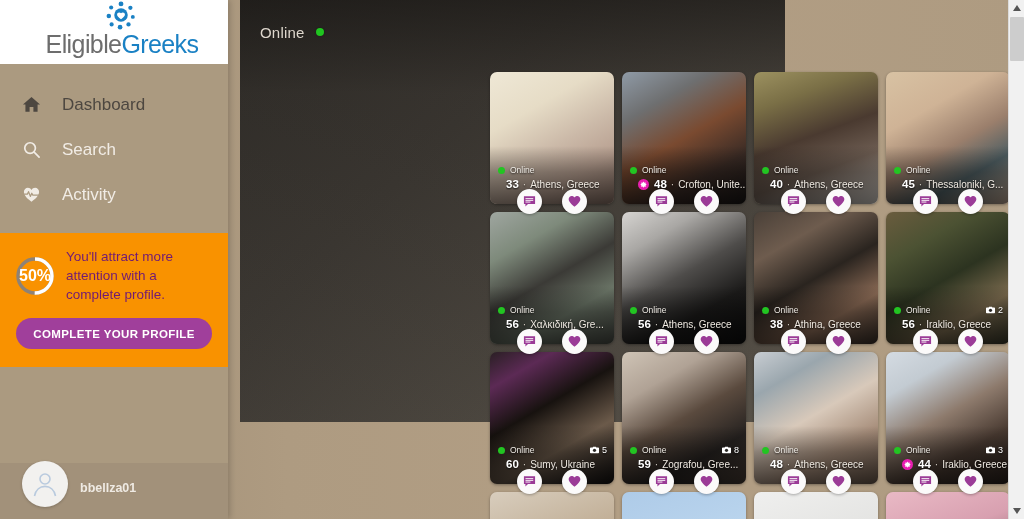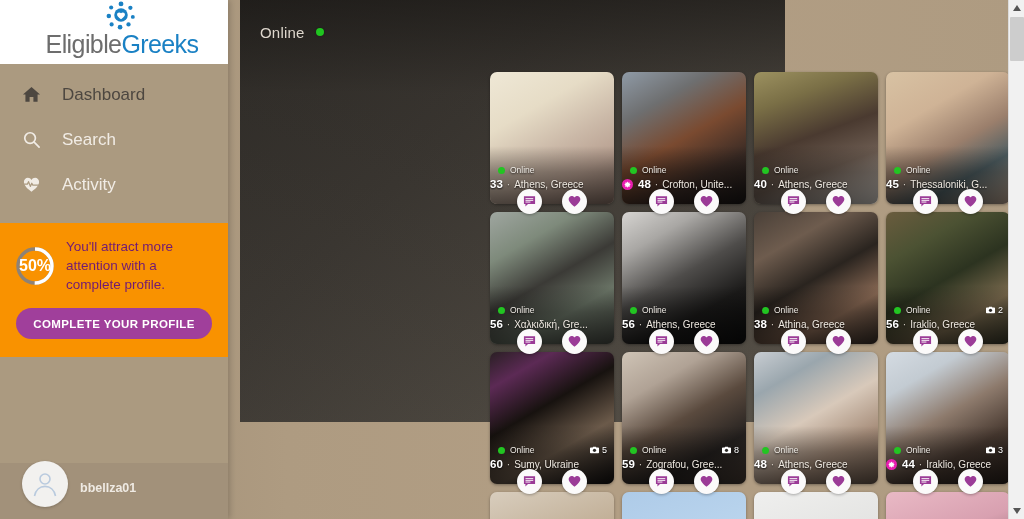--- a/index.html
+++ b/index.html
@@ -74,21 +74,21 @@
     display: flex; align-items: center; gap: 5px;
     z-index: 3;
   }
   .status-dot {
     width: 7px; height: 7px; border-radius: 50%; background: #22c522;
   }
   .status-label {
     font-size: 8.5px; color: #f0ece6; text-shadow: 0 1px 2px rgba(0,0,0,.8);
   }
   .card-meta {
-    position: absolute; left: 0; bottom: 14px;
+    position: absolute; left: 16px; bottom: 14px;
     display: flex; align-items: baseline; gap: 4px;
     z-index: 3; white-space: nowrap; max-width: 112px; overflow: hidden;
   }
   .meta-badge {
     width: 11px; height: 11px; border-radius: 50%;
     background: #e81fb0; display: inline-flex; align-items: center; justify-content: center;
     margin-right: 1px; flex: 0 0 auto; align-self: center;
   }
   .meta-badge svg { width: 7px; height: 7px; display:block; }
   .meta-age {
@@ -135,21 +135,21 @@
   }
   .sidebar-logo {
     height: 64px; background: #ffffff;
     display: flex; align-items: center; padding-left: 16px; flex-direction: column;
   }
   .logo-mark { width: 30px; height: 30px; margin-right: 3px; flex: 0 0 auto; }
   .logo-text { font-size: 25px; letter-spacing: -.6px; }
   .logo-text .a { color: #6d6d6d; }
   .logo-text .b { color: #1a81c4; }
 
-  .nav { padding-top: 8px; }
+  .nav { padding-top: 18px; }
   .nav-item {
     display: flex; align-items: center;
     height: 45px; padding-left: 22px;
     cursor: pointer; position: relative;
   }
   .nav-icon { width: 30px; display: flex; align-items: center; justify-content: flex-start; }
   .nav-icon svg { width: 19px; height: 19px; display:block; }
   .nav-label { font-size: 17px; color: #f1ece5; margin-left: 10px; }
   .nav-item.active .nav-label { color: #4d4740; }
   .nav-item.active .nav-icon svg { fill: #4d4740; }

